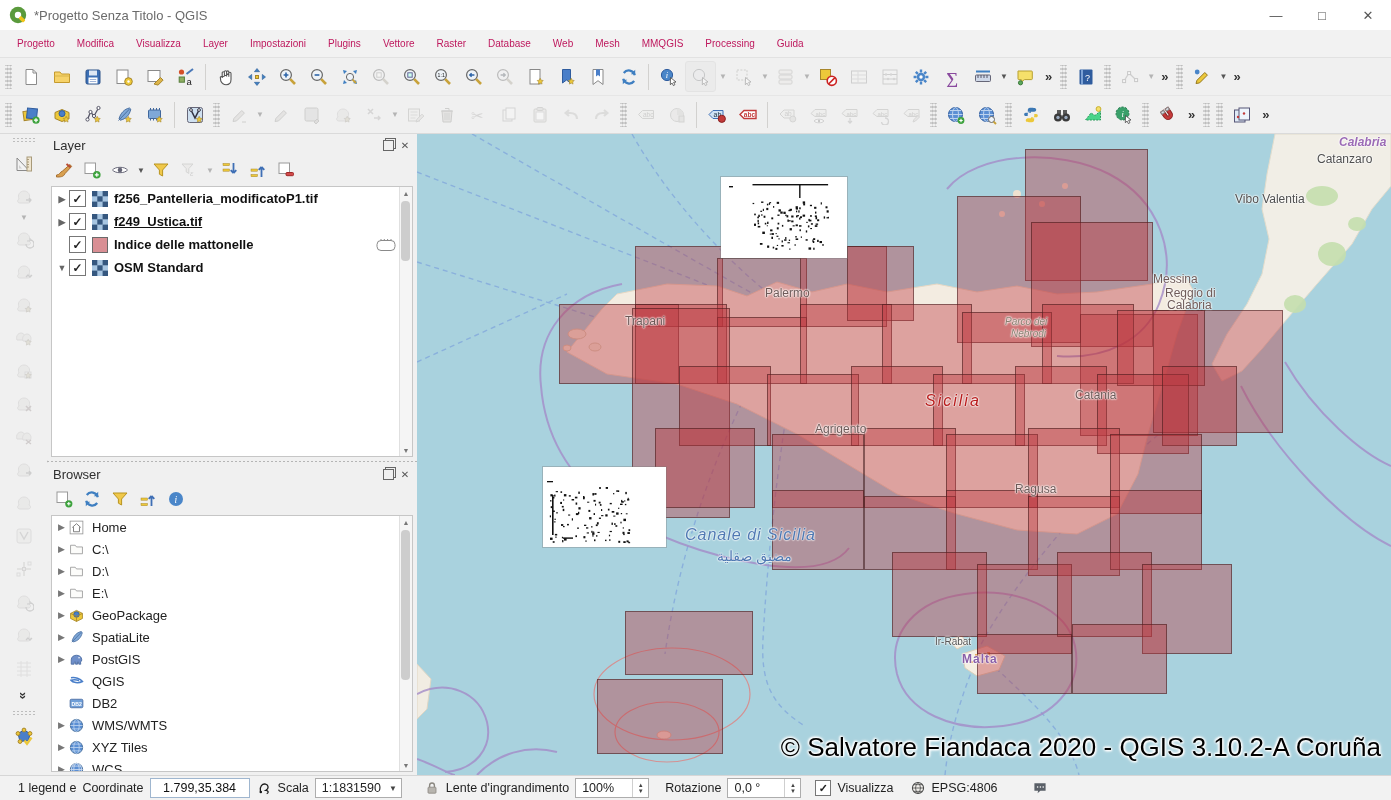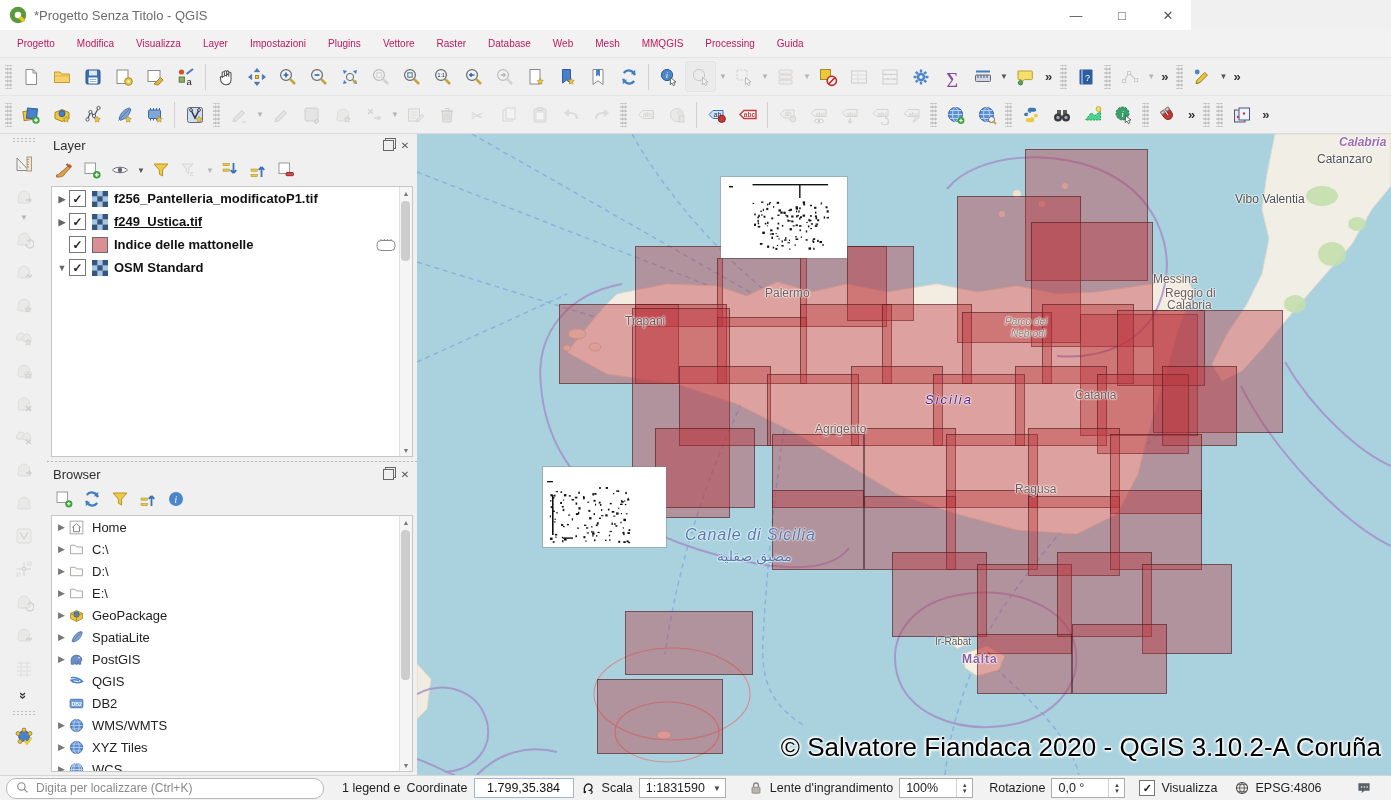--- a/index.html
+++ b/index.html
@@ -1,20 +1,20 @@
 <!DOCTYPE html>
 <html><head>
 <meta charset="utf-8">
 <style>
   html,body{margin:0;padding:0}
   body{width:1391px;height:800px;position:relative;overflow:hidden;
        font-family:"Liberation Sans",sans-serif;background:#f0f0f0;
        -webkit-font-smoothing:antialiased}
   
-  #titlebar{position:absolute;left:0;top:0;width:1191px;height:30px;background:#ffffff;
+  #titlebar{position:absolute;left:0;top:0;width:1391px;height:30px;background:#ffffff;
             display:flex;align-items:center;border-bottom:1px solid #e8e8e8}
   #titlebar .logo{margin:0 6px 0 8px;display:flex}
   #titlebar .wtitle{font-size:13px;color:#6b6b6b}
   #winbtns{margin-left:auto;display:flex}
   .winbtn{width:46px;height:29px;display:flex;align-items:center;justify-content:center;
           color:#555;font-size:13px}
   
   #menubar{position:absolute;left:0;top:30px;width:1391px;height:28px;background:#f2f2f2;
            display:flex;align-items:center;padding-left:6px;box-sizing:border-box;
            border-bottom:1px solid #e2e2e2}
@@ -84,21 +84,21 @@
   #map svg.base{position:absolute;left:0;top:0}
   .tile{position:absolute;background:rgba(187,52,60,.40);border:1px solid rgba(60,25,25,.55);
         box-sizing:border-box}
   .speckle{position:absolute;background:#fff;box-shadow:0 0 0 1px rgba(120,120,120,.35)}
   .maplabel{position:absolute;white-space:nowrap;
             text-shadow:0 0 2px #fff,0 0 2px #fff,0 0 2px #fff}
   .city{font-size:12px;color:#4f4f4f}
   .small{font-size:10px;color:#555}
   .dimlbl{color:#6e5a58}
   .park{font-size:10px;font-style:italic;color:#8a7f70}
-  .region{font-size:13px;font-style:italic;color:#4c1d95;letter-spacing:2px}
+  .region{font-size:16px;font-style:italic;color:#b91c1c;letter-spacing:2px}
   .regionpurple{font-size:12px;font-style:italic;color:#9b6bb5;font-weight:bold}
   .sea{font-size:16px;font-style:italic;color:#4f79b3;letter-spacing:1px}
   .seaAr{font-size:14px;color:#4f79b3}
   .malta{font-size:12px;color:#8a5fa8;font-weight:bold;letter-spacing:1px}
   #copyright{position:absolute;right:10px;bottom:12px;font-size:26px;color:#000;
      text-shadow:0 0 3px #fff,0 0 3px #fff,0 0 4px #fff,1px 1px 2px #fff,-1px -1px 2px #fff}
   
   #statusbar{position:absolute;left:0;top:775px;width:1391px;height:25px;background:#f2f2f2;
      border-top:1px solid #d6d6d6;display:flex;align-items:center;font-size:12.5px;color:#222;
      padding:0 6px;box-sizing:border-box;gap:6px}
@@ -1460,29 +1460,20 @@
       <span class="maplabel regionpurple" style="left: 922px; top: 1px;">Calabria</span>
       <span class="maplabel sea" style="left: 268px; top: 392px;">Canale di Sicilia</span>
       <span class="maplabel seaAr" style="left: 300px; top: 414px;">مضيق صقلية</span>
       <span class="maplabel small" style="left: 518px; top: 502px;">Ir-Rabat</span>
       <span class="maplabel malta" style="left: 545px; top: 518px;">Malta</span>
     </div>
   <div id="copyright" class="maplabel">© Salvatore Fiandaca 2020 - QGIS 3.10.2-A Coruña</div>
 </div>
 
 <div id="statusbar">
-  <div id="searchbox">
-    <span class="magn">
-        <svg width="16" height="16" viewBox="0 0 20 20">
-          <circle cx="8" cy="8" r="4.6" fill="none" stroke="#8a8a8a" stroke-width="1.4"></circle>
-          <path d="M11.4 11.4L15.5 15.5" stroke="#8a8a8a" stroke-width="1.6"></path>
-        </svg>
-      </span>
-    <span>Digita per localizzare (Ctrl+K)</span>
-  </div>
   <span style="margin-left:12px">1 legend e</span>
   <span class="sb-label">Coordinate</span>
   <span class="sb-input" style="width:86px">1.799,35.384</span>
   <span class="magn">
       <svg width="16" height="16" viewBox="0 0 20 20">
         <path d="M5.5 14C4.2 8.5 8 4 12 5.2s4.2 5.8.4 7.8c3 .2 4 3 1 4.2" fill="none" stroke="#1a1a1a" stroke-width="1.6"></path>
         <circle cx="6" cy="15" r="1.6" fill="#1a1a1a"></circle>
       </svg>
     </span>
   <span class="sb-label">Scala</span>

